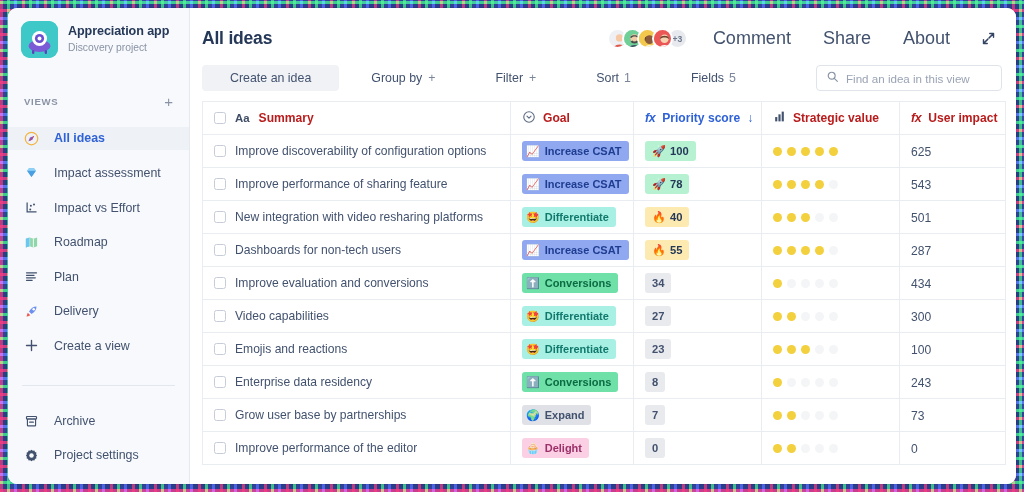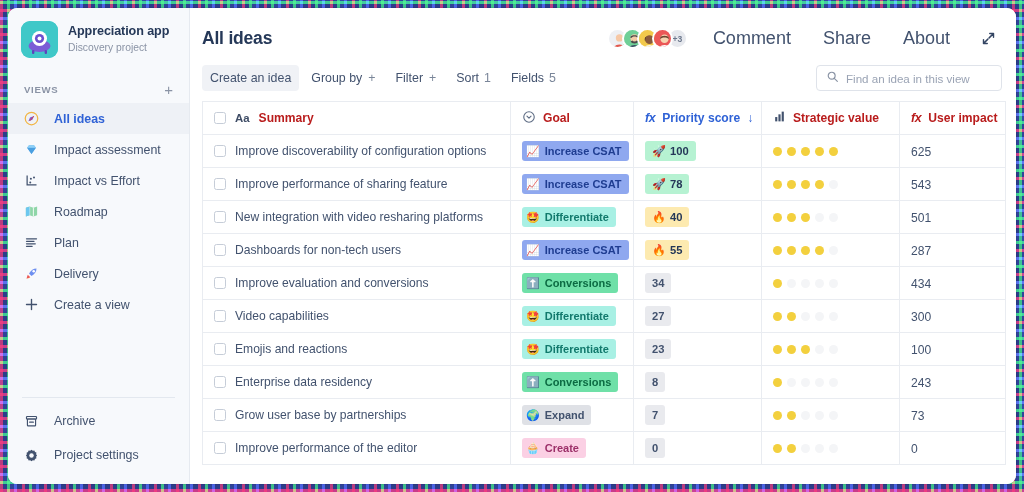--- a/index.html
+++ b/index.html
@@ -33,20 +33,21 @@
     box-shadow:0 0 0 1px rgba(0,0,0,.06);
   }
 
   
   #sidebar {
     width:182px; flex:0 0 182px; height:100%;
     background:#f7f9fc;
     border-right:1px solid #e6eaf0;
     display:flex; flex-direction:column;
     position:relative;
+    gap:12px;
   }
   .brand { display:flex; align-items:center; gap:10px; padding:13px 12px 12px 13px; }
   .brand-logo {
     width:37px;height:37px;border-radius:9px;flex:0 0 37px;
     background:#3fc8c8; position:relative; overflow:hidden;
   }
   .brand-text { min-width:0; }
   .brand-title { font-size:12.6px; font-weight:bold; color:#253858; line-height:1.25; letter-spacing:-.1px;}
   .brand-sub { font-size:10.3px; color:#8a93a5; line-height:1.4; margin-top:1px;}
 
@@ -78,21 +79,21 @@
   .page-title { font-size:17.5px; color:#253858; font-weight:bold; letter-spacing:-.2px; flex:1 1 auto;}
   .avatars { display:flex; align-items:center; margin-right:4px;}
   .av { width:21px;height:21px;border-radius:50%; border:2px solid #fff; margin-left:-6px; position:relative; overflow:hidden;}
   .av:first-child{margin-left:0;}
   .av-more { width:21px;height:21px;border-radius:50%;background:#e7e9ee;color:#6b778c;
     font-size:8.6px;font-weight:bold;display:flex;align-items:center;justify-content:center;margin-left:-6px;border:2px solid #fff;}
   .tbtn { font-size:18px; color:#42526e; padding:6px 11px; border-radius:4px; cursor:pointer; background:transparent; border:none; font-family:inherit;}
   .expand-btn { color:#344563; font-size:14px; padding:4px 6px 4px 10px; cursor:pointer; display:flex;align-items:center;}
 
   .toolbar { display:flex; align-items:center; padding:4px 14px 10px 12px; gap:4px;}
-  .tool { font-size:12.4px; color:#42526e; padding:6px 8px; border-radius:4px; cursor:pointer; white-space:nowrap;}
+  .tool { font-size:12.4px; color:#42526e; padding:6px 28px; border-radius:4px; cursor:pointer; white-space:nowrap;}
   .tool.primary { background:#f0f2f6; }
   .tool .cnt { color:#7a8699; margin-left:5px; font-size:12.4px;}
   .tool .plus { color:#7a8699; margin-left:6px; }
   .toolbar .grow { flex:1 1 auto; }
   .search {
     width:186px; height:26px; border:1px solid #dfe3ea; border-radius:4px;
     display:flex; align-items:center; gap:7px; padding:0 9px; background:#fff;
   }
   .search input {
     border:none; outline:none; font-family:inherit; font-size:11.6px; color:#42526e;
@@ -637,21 +638,21 @@
             </tr>
             <tr>
               <td>
                 <div class="cell-sum">
                   <span class="cb"></span>
                   <span class="txt">Improve performance of the editor</span>
                 </div>
               </td>
               <td><span class="badge" style="background: rgb(251, 208, 228); color: rgb(156, 48, 105);">
                   <span class="emo">🧁</span>
-                  <span>Create</span>
+                  <span>Delight</span>
                 </span></td>
               <td><span class="pill" style="background: rgb(233, 234, 238); color: rgb(66, 82, 110);">
                   <span>0</span>
                 </span></td>
               <td>
                 <div class="dots">
                   <span class="dot"></span>
                   <span class="dot"></span>
                   <span class="dot off"></span>
                   <span class="dot off"></span>

